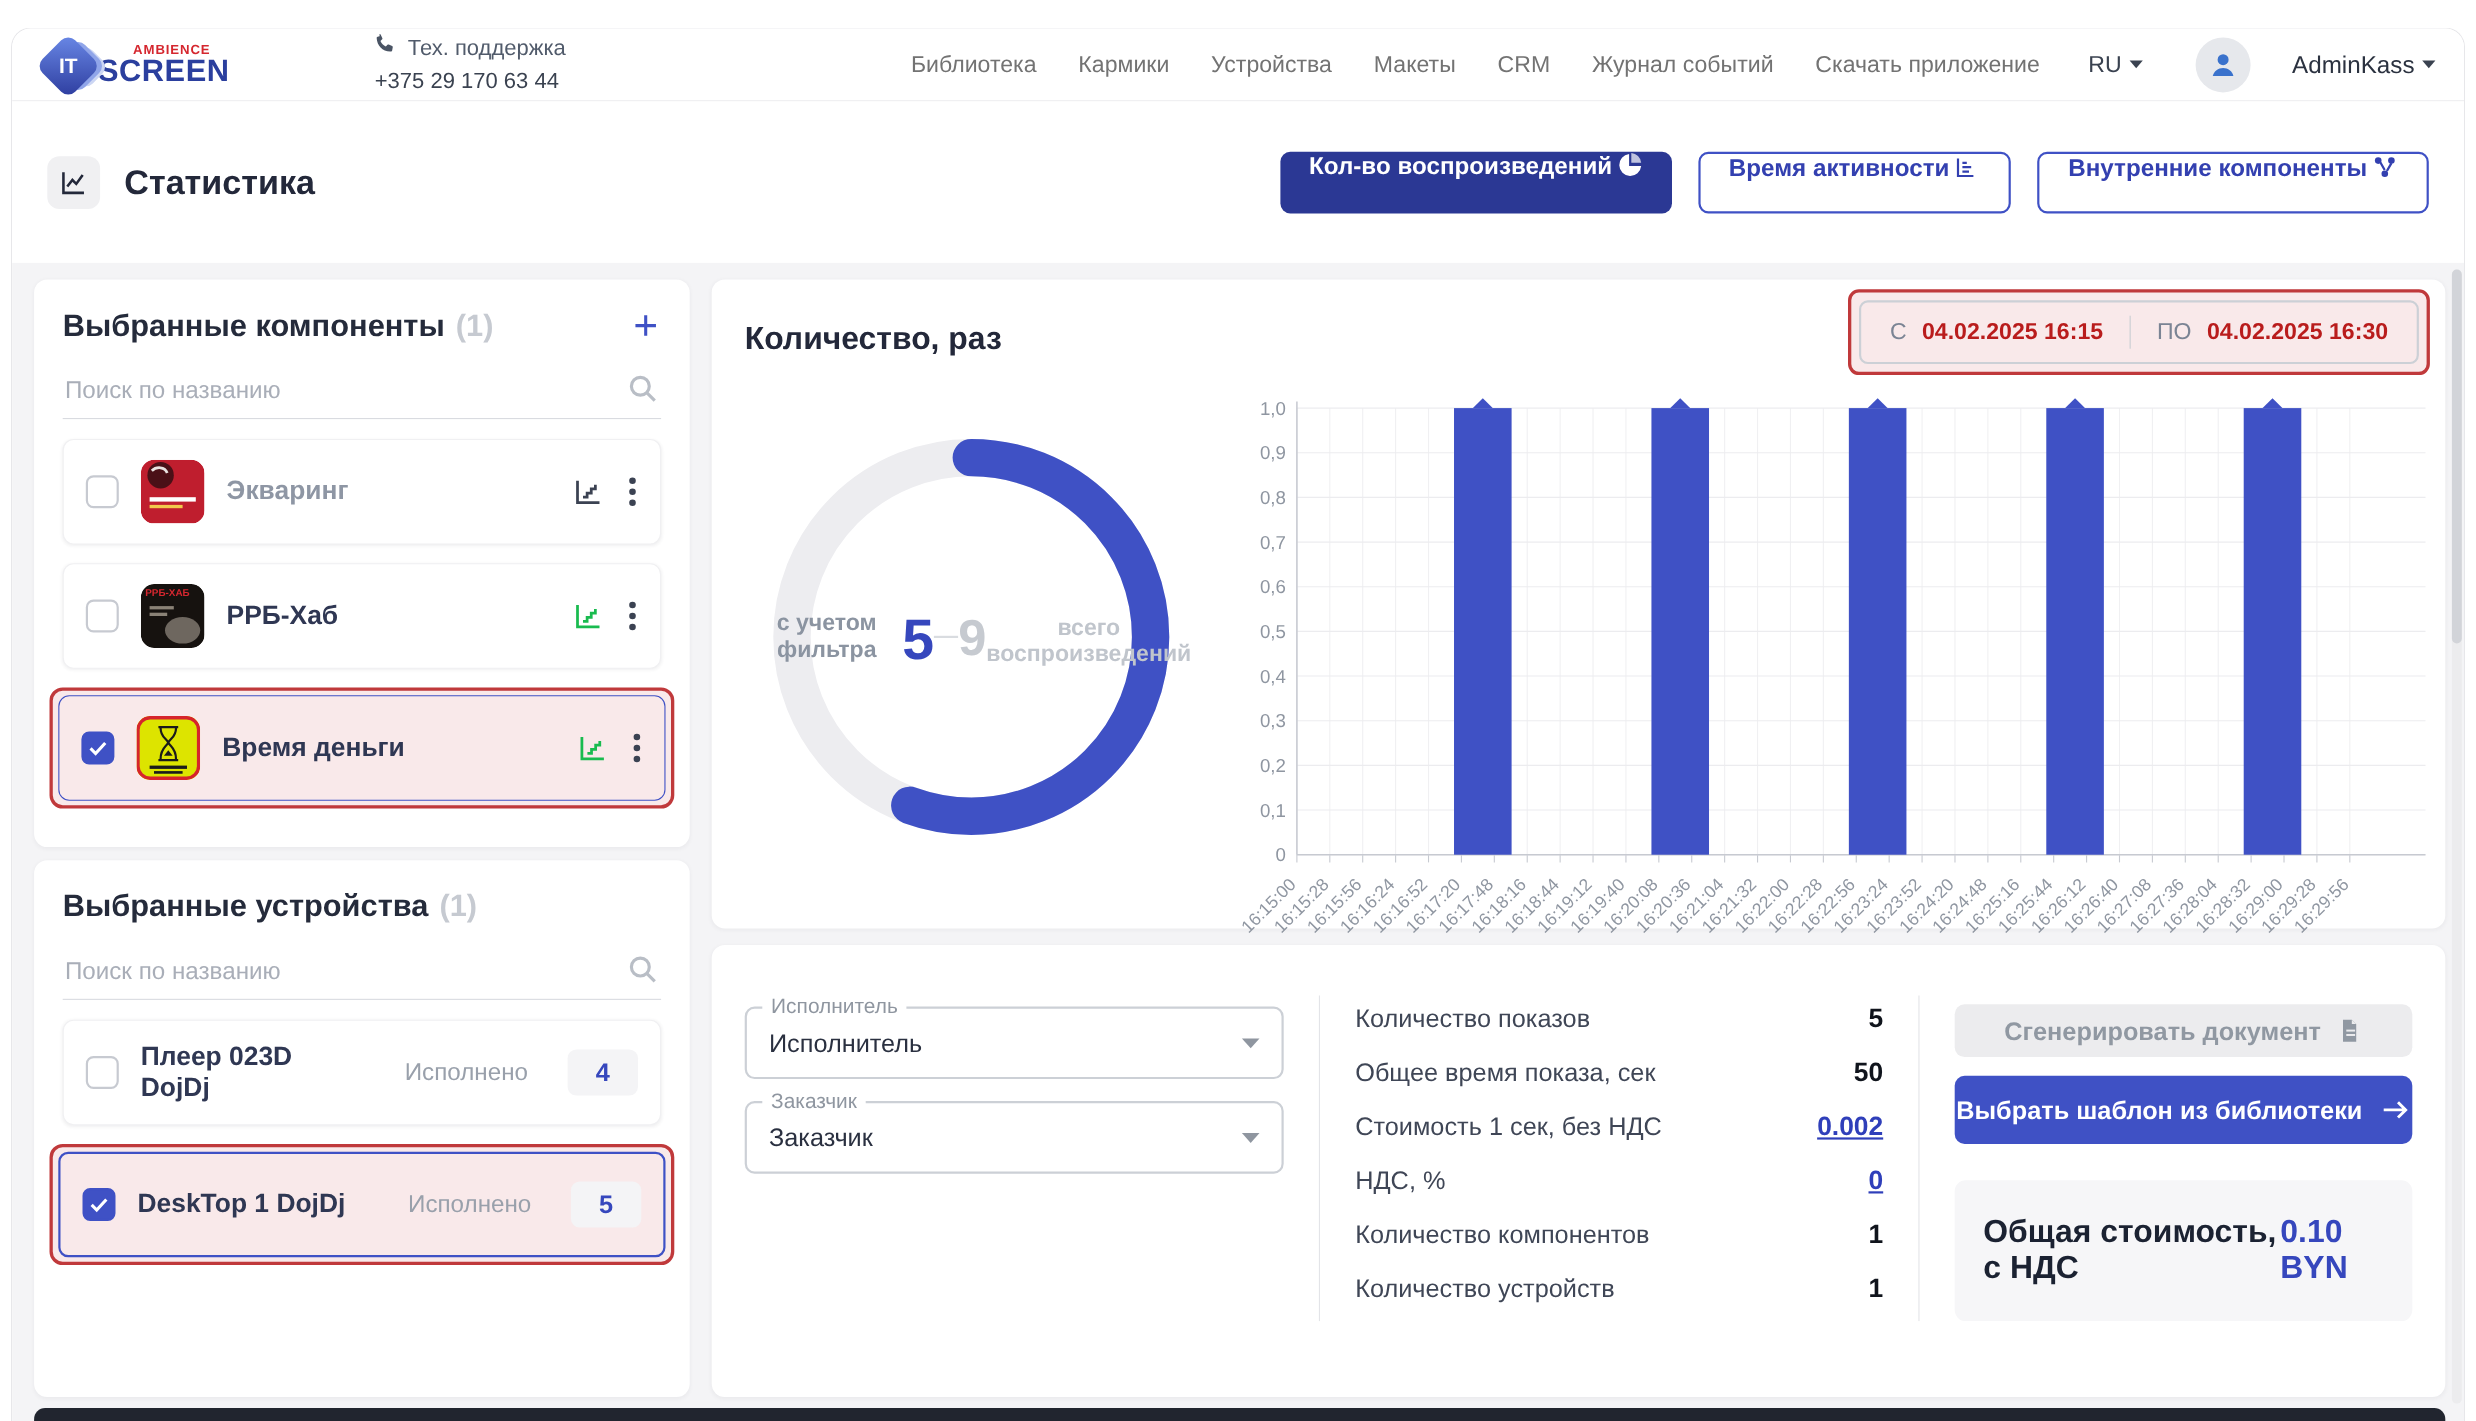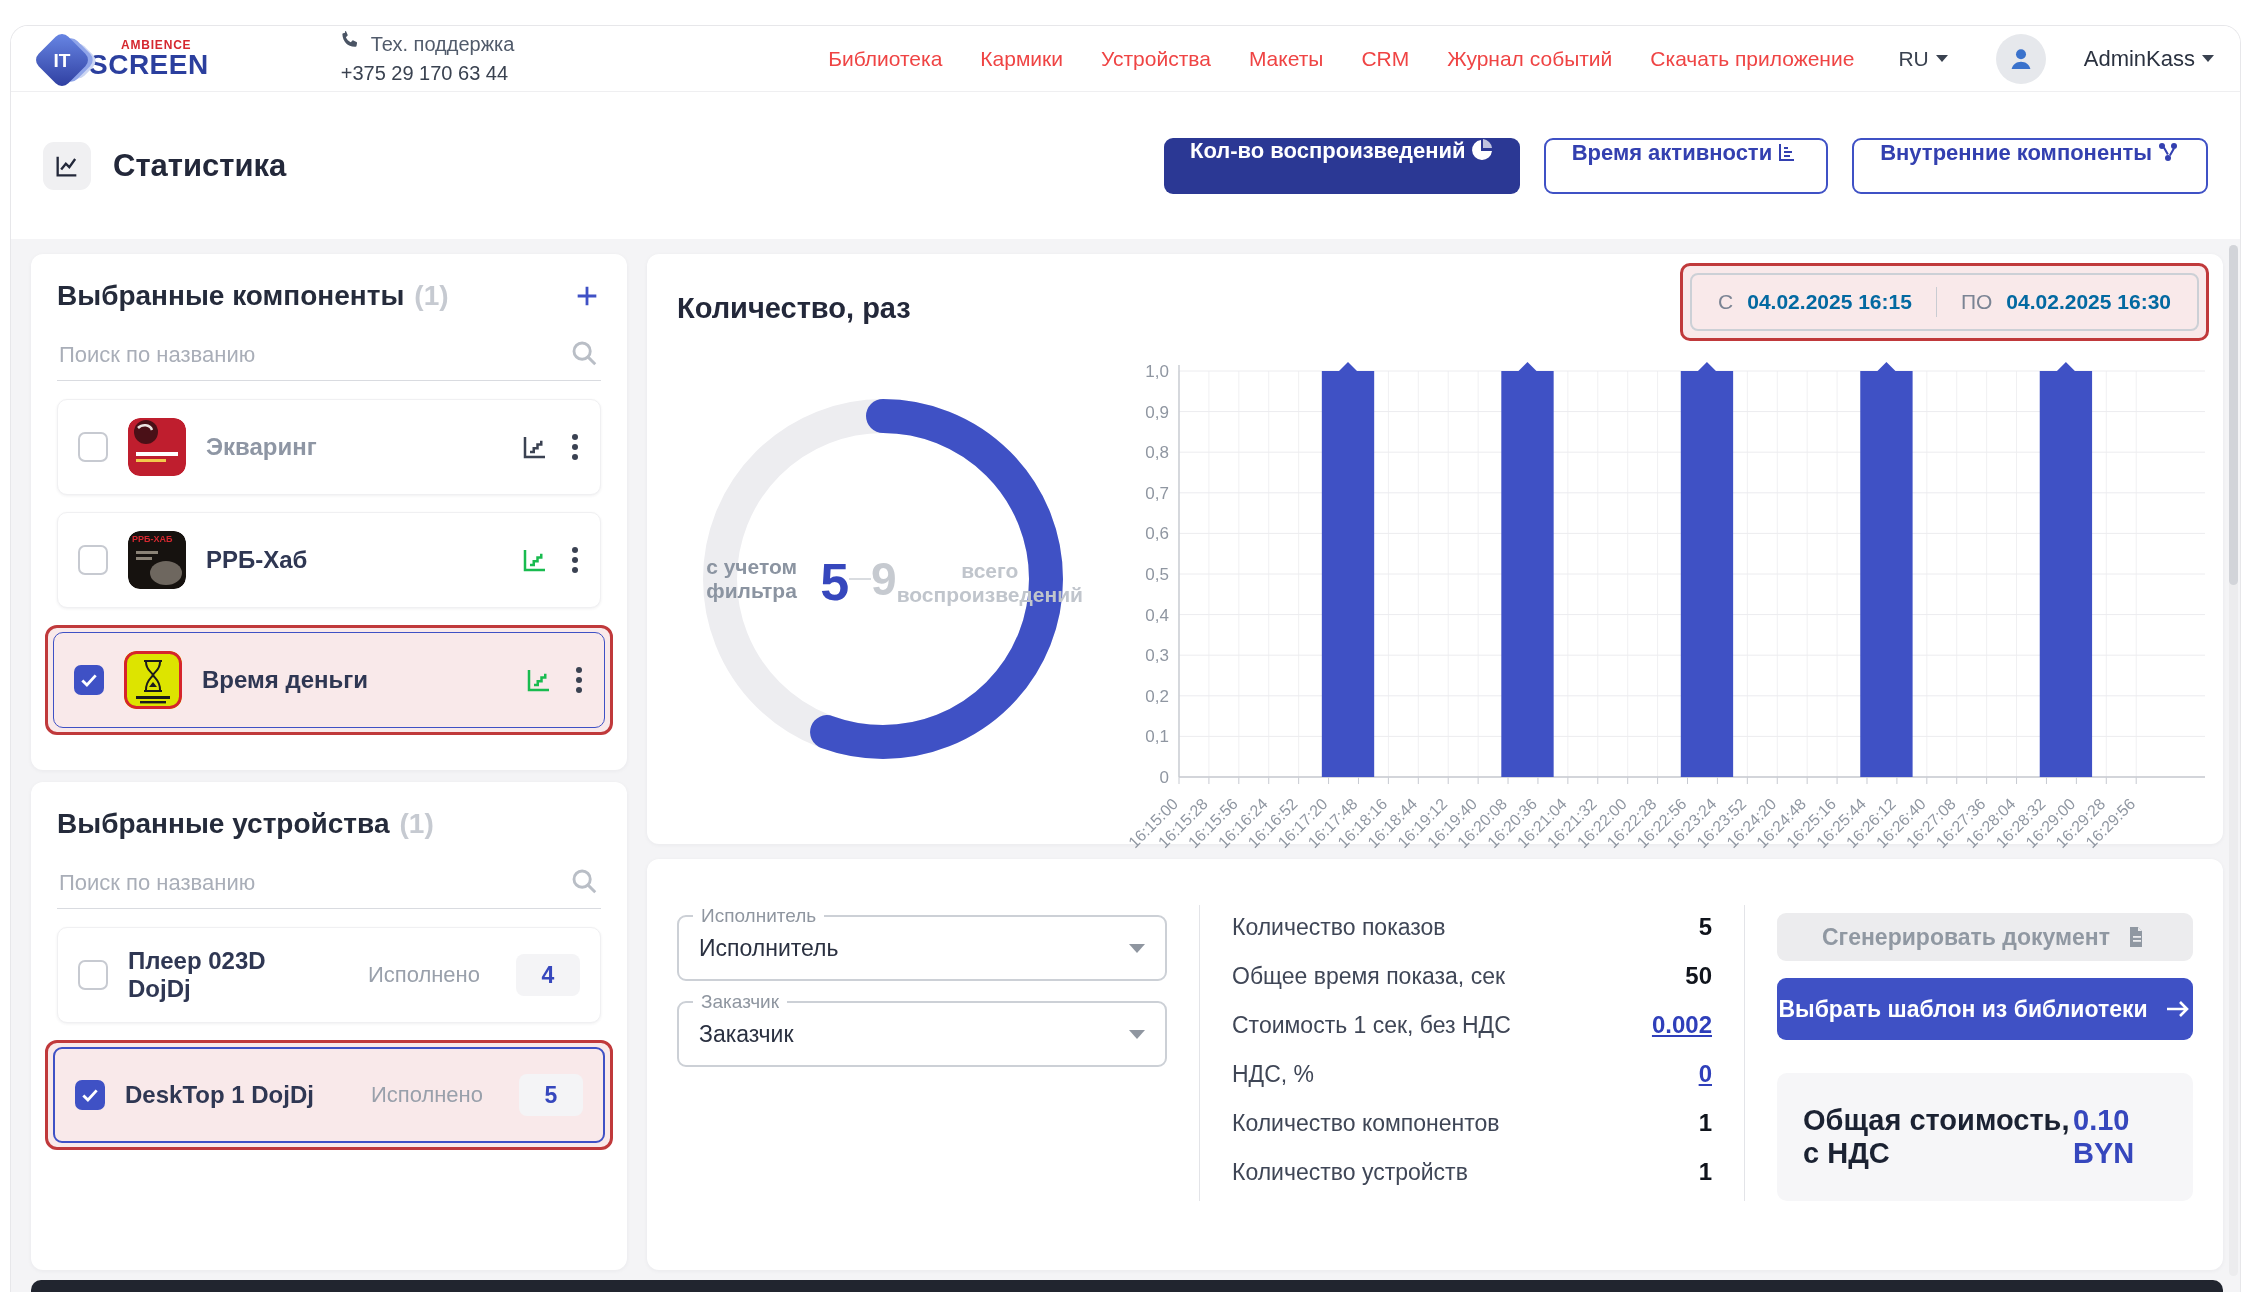--- a/index.html
+++ b/index.html
@@ -23,21 +23,21 @@
     color:#fff; font-size:19px; font-weight:bold; }
   .logo-text { display:flex; flex-direction:column; margin-left:-6px; line-height:1; }
   .logo-ambience { color:#d5272f; font-size:12px; font-weight:bold; letter-spacing:.8px; margin-left:32px; }
   .logo-screen { color:#2b3f9e; font-size:28px; font-weight:bold; letter-spacing:.5px; }
 
   .support { display:flex; flex-direction:column; margin-left:130px; line-height:1.45; }
   .support-top { display:flex; align-items:center; gap:10px; color:#515b6b; font-size:20px; }
   .support-phone { color:#3a4250; font-size:20px; margin-left:2px; }
 
   .nav { margin-left:auto; display:flex; align-items:center; gap:38px; }
-  .nav-item { color:#ef4444; font-size:21px; cursor:pointer; white-space:nowrap; }
+  .nav-item { color:#737373; font-size:21px; cursor:pointer; white-space:nowrap; }
   .caret { display:inline-block; width:0; height:0; border-left:6px solid transparent;
     border-right:6px solid transparent; border-top:7px solid #3a4250; margin-left:7px; vertical-align:middle; }
   .lang { display:flex; align-items:center; color:#3a4250; font-size:21px; margin-left:6px; cursor:pointer; }
   .avatar { width:50px; height:50px; border-radius:50%; background:#e6e8ec; display:flex;
     align-items:center; justify-content:center; margin-left:10px; }
   .user { display:flex; align-items:center; font-size:22px; color:#2b3240; cursor:pointer; }
 
   
   .toolbar { height:148px; display:flex; align-items:center; padding:0 32px;
     border-top:1px solid #efeff1; background:#fff; }
@@ -91,21 +91,21 @@
     display:flex; align-items:center; justify-content:center; color:#3647bd;
     font-size:23px; font-weight:bold; }
 
   
   .stats-title { font-size:29px; font-weight:bold; color:#23283a; margin-top:14px; }
   .date-annotation { position:absolute; top:9px; right:14px; border:3px solid #c0393b;
     border-radius:10px; background:#f9e9ea; padding:7px; }
   .date-box { border:2px solid #ccd0d6; border-radius:8px; display:flex; align-items:center;
     padding:12px 26px; cursor:pointer; }
   .date-label { font-size:21px; color:#7b8494; margin-right:14px; }
-  .date-value { font-size:21px; font-weight:bold; color:#0369a1;text-align:right; }
+  .date-value { font-size:21px; font-weight:bold; color:#b91c1c;text-align:right; }
   .date-divider { width:1px; height:30px; background:#c9ccd2; margin:0 24px; }
 
   .chart-row { display:flex; margin-top:4px; }
   .donut-wrap { width:440px; flex:none; position:relative; height:500px; }
   .donut-svg { position:absolute; left:6px; top:50px; }
   .donut-center { position:absolute; left:6px; top:50px; width:400px; height:400px;
     display:flex; align-items:center; justify-content:center; text-align:center; }
   .donut-top-label { font-size:21px; font-weight:bold; color:#8b94a1; }
   .donut-filtered { font-size:52px; font-weight:bold; color:#3647bd; margin-top:6px; }
   .donut-dash { width:30px; height:2px; background:#d9dce0; margin:14px 0; }

